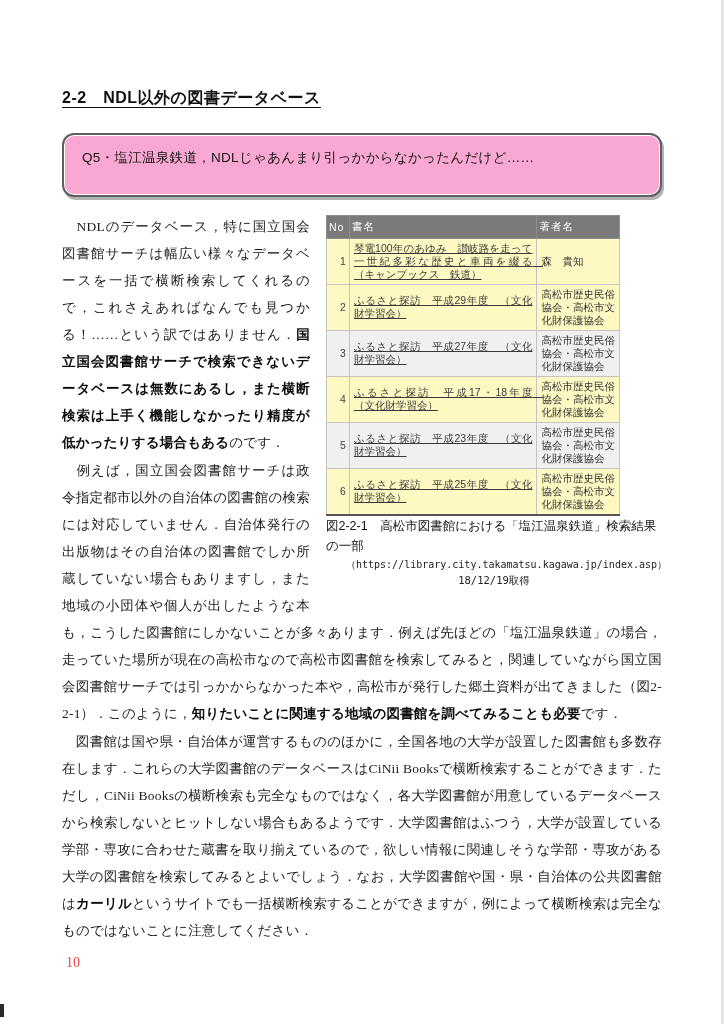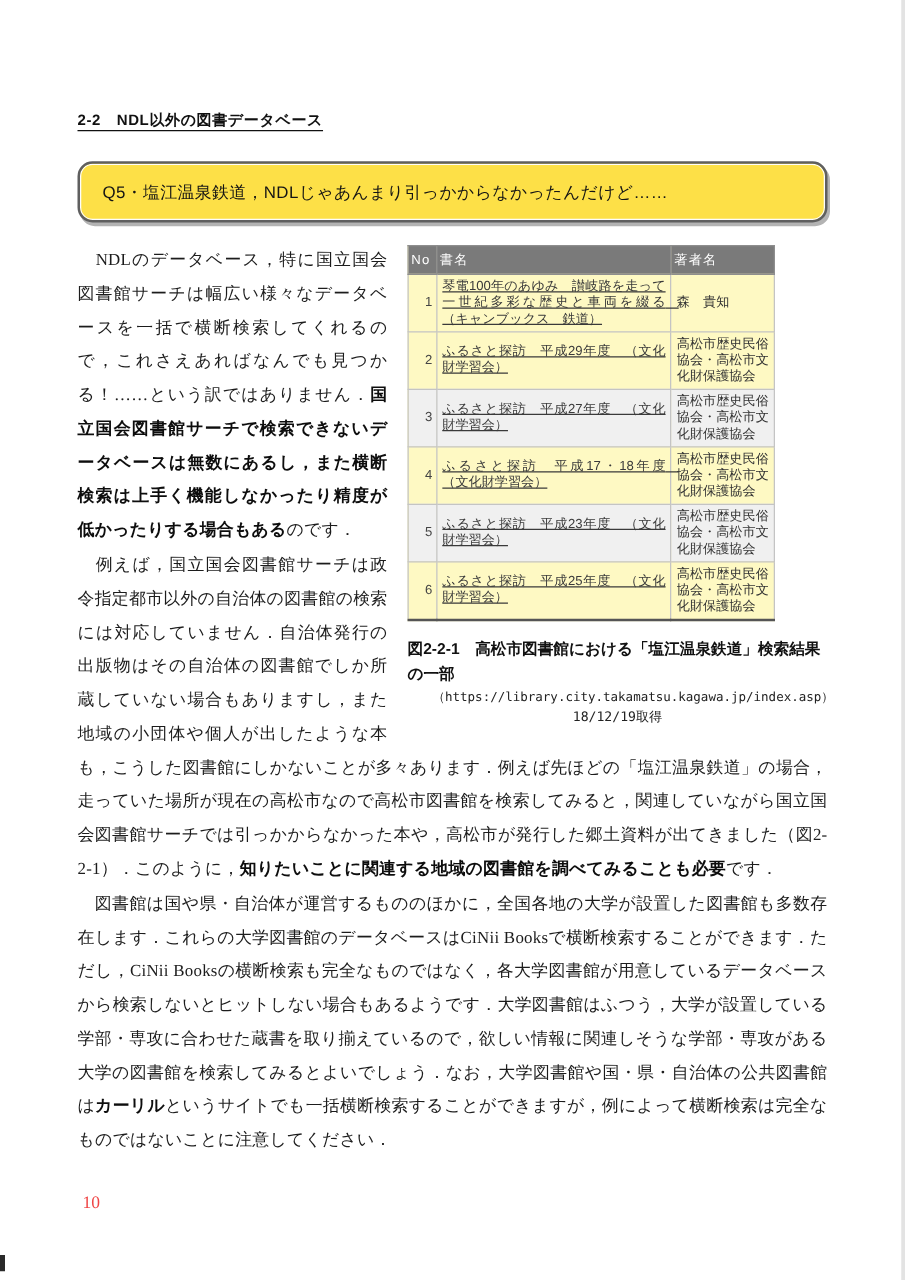--- a/index.html
+++ b/index.html
@@ -6,29 +6,29 @@
   .sheet {
     position:relative; width:724px; height:1024px; background:#ffffff;
     font-family:"Liberation Serif","DejaVu Serif",serif; color:#1a1a1a;
     overflow:hidden;
   }
   .margin { position:absolute; left:62px; top:0; width:600px; }
 
   
   .heading {
     margin:88px 0 0 0; font-family:"Liberation Sans","DejaVu Sans",sans-serif;
-    font-size:12px; font-weight:bold; letter-spacing:0.5px;
+    font-size:16px; font-weight:bold; letter-spacing:0.5px;
     text-decoration:underline; text-underline-offset:4px; color:#111;
   }
 
   
   .qa-box {
     margin-top:24px; border:2px solid #5f5f5f; border-radius:12px;
     box-shadow:2px 3px 0 #b3b3b3, inset 0 0 0 1px #fdfdfd;
-    padding:14px 18px 13px 18px; background:#fde047;
+    padding:14px 18px 28px 18px; background:#f9a8d4;
   }
   .qa-line {
     font-family:"Liberation Sans","DejaVu Sans",sans-serif;
     font-size:13.5px; color:#141414; letter-spacing:0.3px; line-height:1.3;
   }
   .qa-line + .qa-line { margin-top:19px; }
 
   
   .content { margin-top:16px; text-align:justify; }
   .content p {
@@ -53,22 +53,22 @@
     border:1px solid #c4c4c4; font-size:10.5px; line-height:13px;
     padding:3px 4px; color:#333; vertical-align:middle;
   }
   table.results td.no { width:15px; text-align:right; padding-right:3px; color:#444; }
   table.results td.title { width:186px; }
   table.results td.title a { color:#3a3a3a; text-decoration:underline; cursor:pointer; }
   table.results td.author { width:76px; }
   table.results tr:nth-child(odd):not(:first-child) td { background:var(--row-alt-bg,#f0f0f0); }
 
   .fig-caption {
-    margin-top:12px; font-family:"Liberation Sans","DejaVu Sans",sans-serif;
-    font-weight:bold; font-size:12.5px; line-height:1.6; color:#111; text-align:left;
+    margin-top:0; font-family:"Liberation Sans","DejaVu Sans",sans-serif;
+    font-weight:normal; font-size:12.5px; line-height:1.6; color:#111; text-align:left;
   }
   .fig-url {
     margin-top:2px; padding-left:20px;
     font-family:"DejaVu Sans Mono","Liberation Mono",monospace;
     font-size:10px; color:#222; white-space:nowrap;
   }
   .fig-date {
     margin-top:2px; text-align:center;
     font-family:"DejaVu Sans Mono","Liberation Mono",monospace;
     font-size:10.5px; color:#222;

